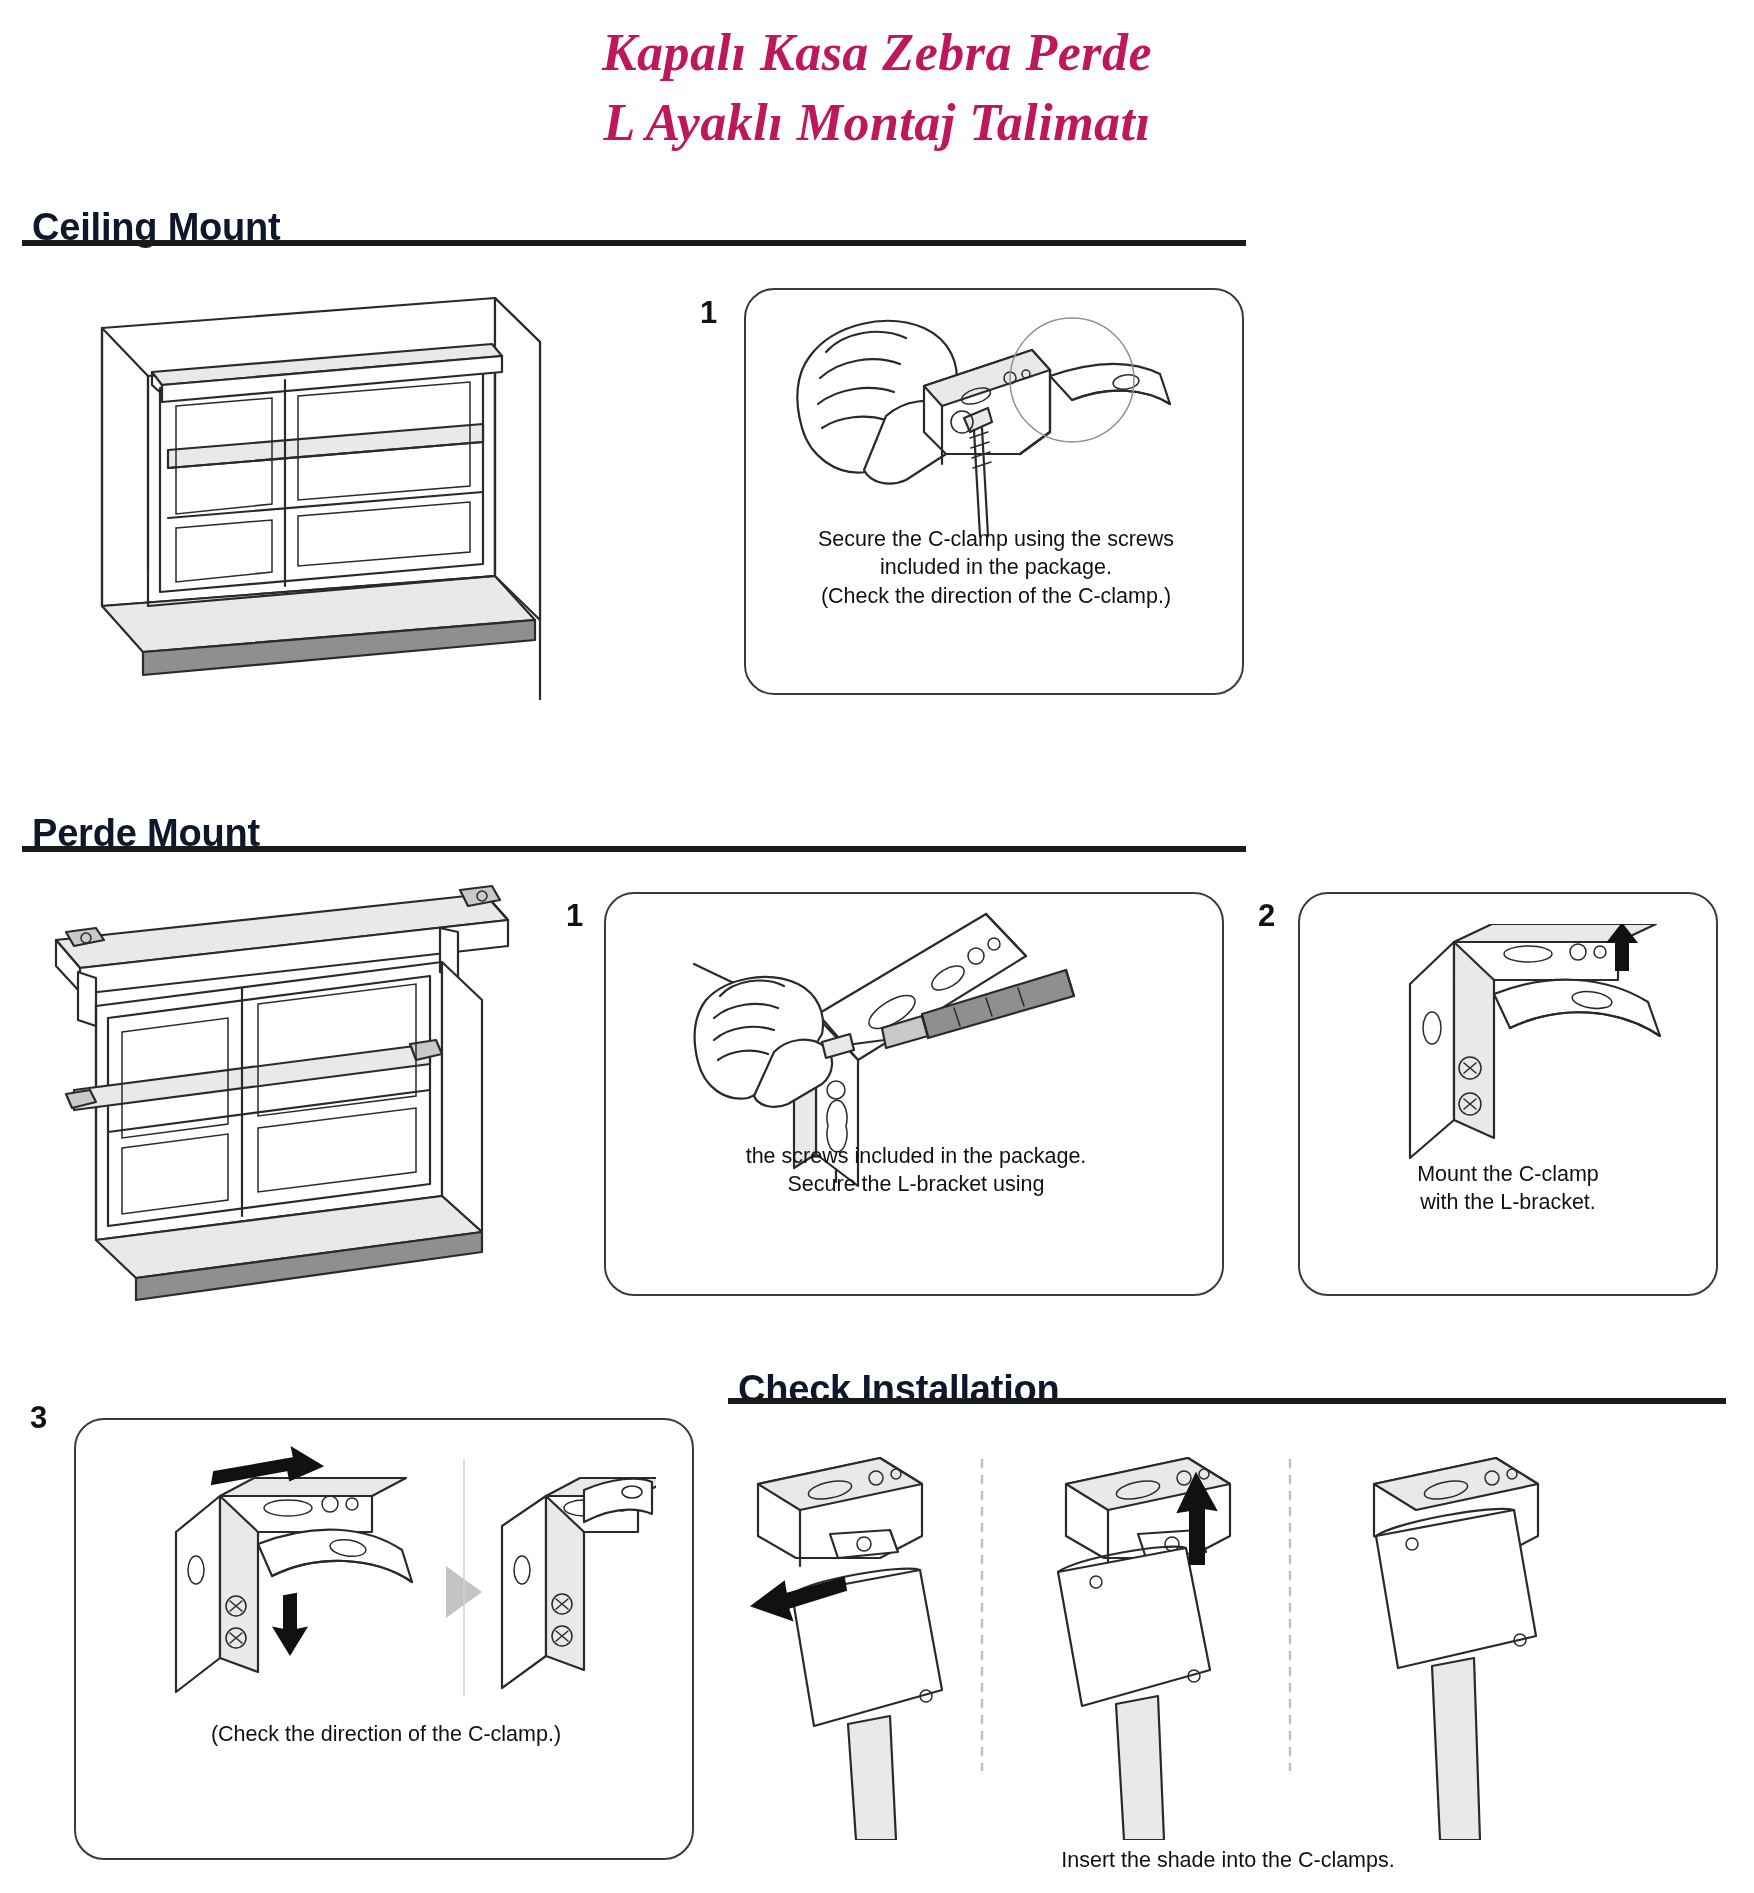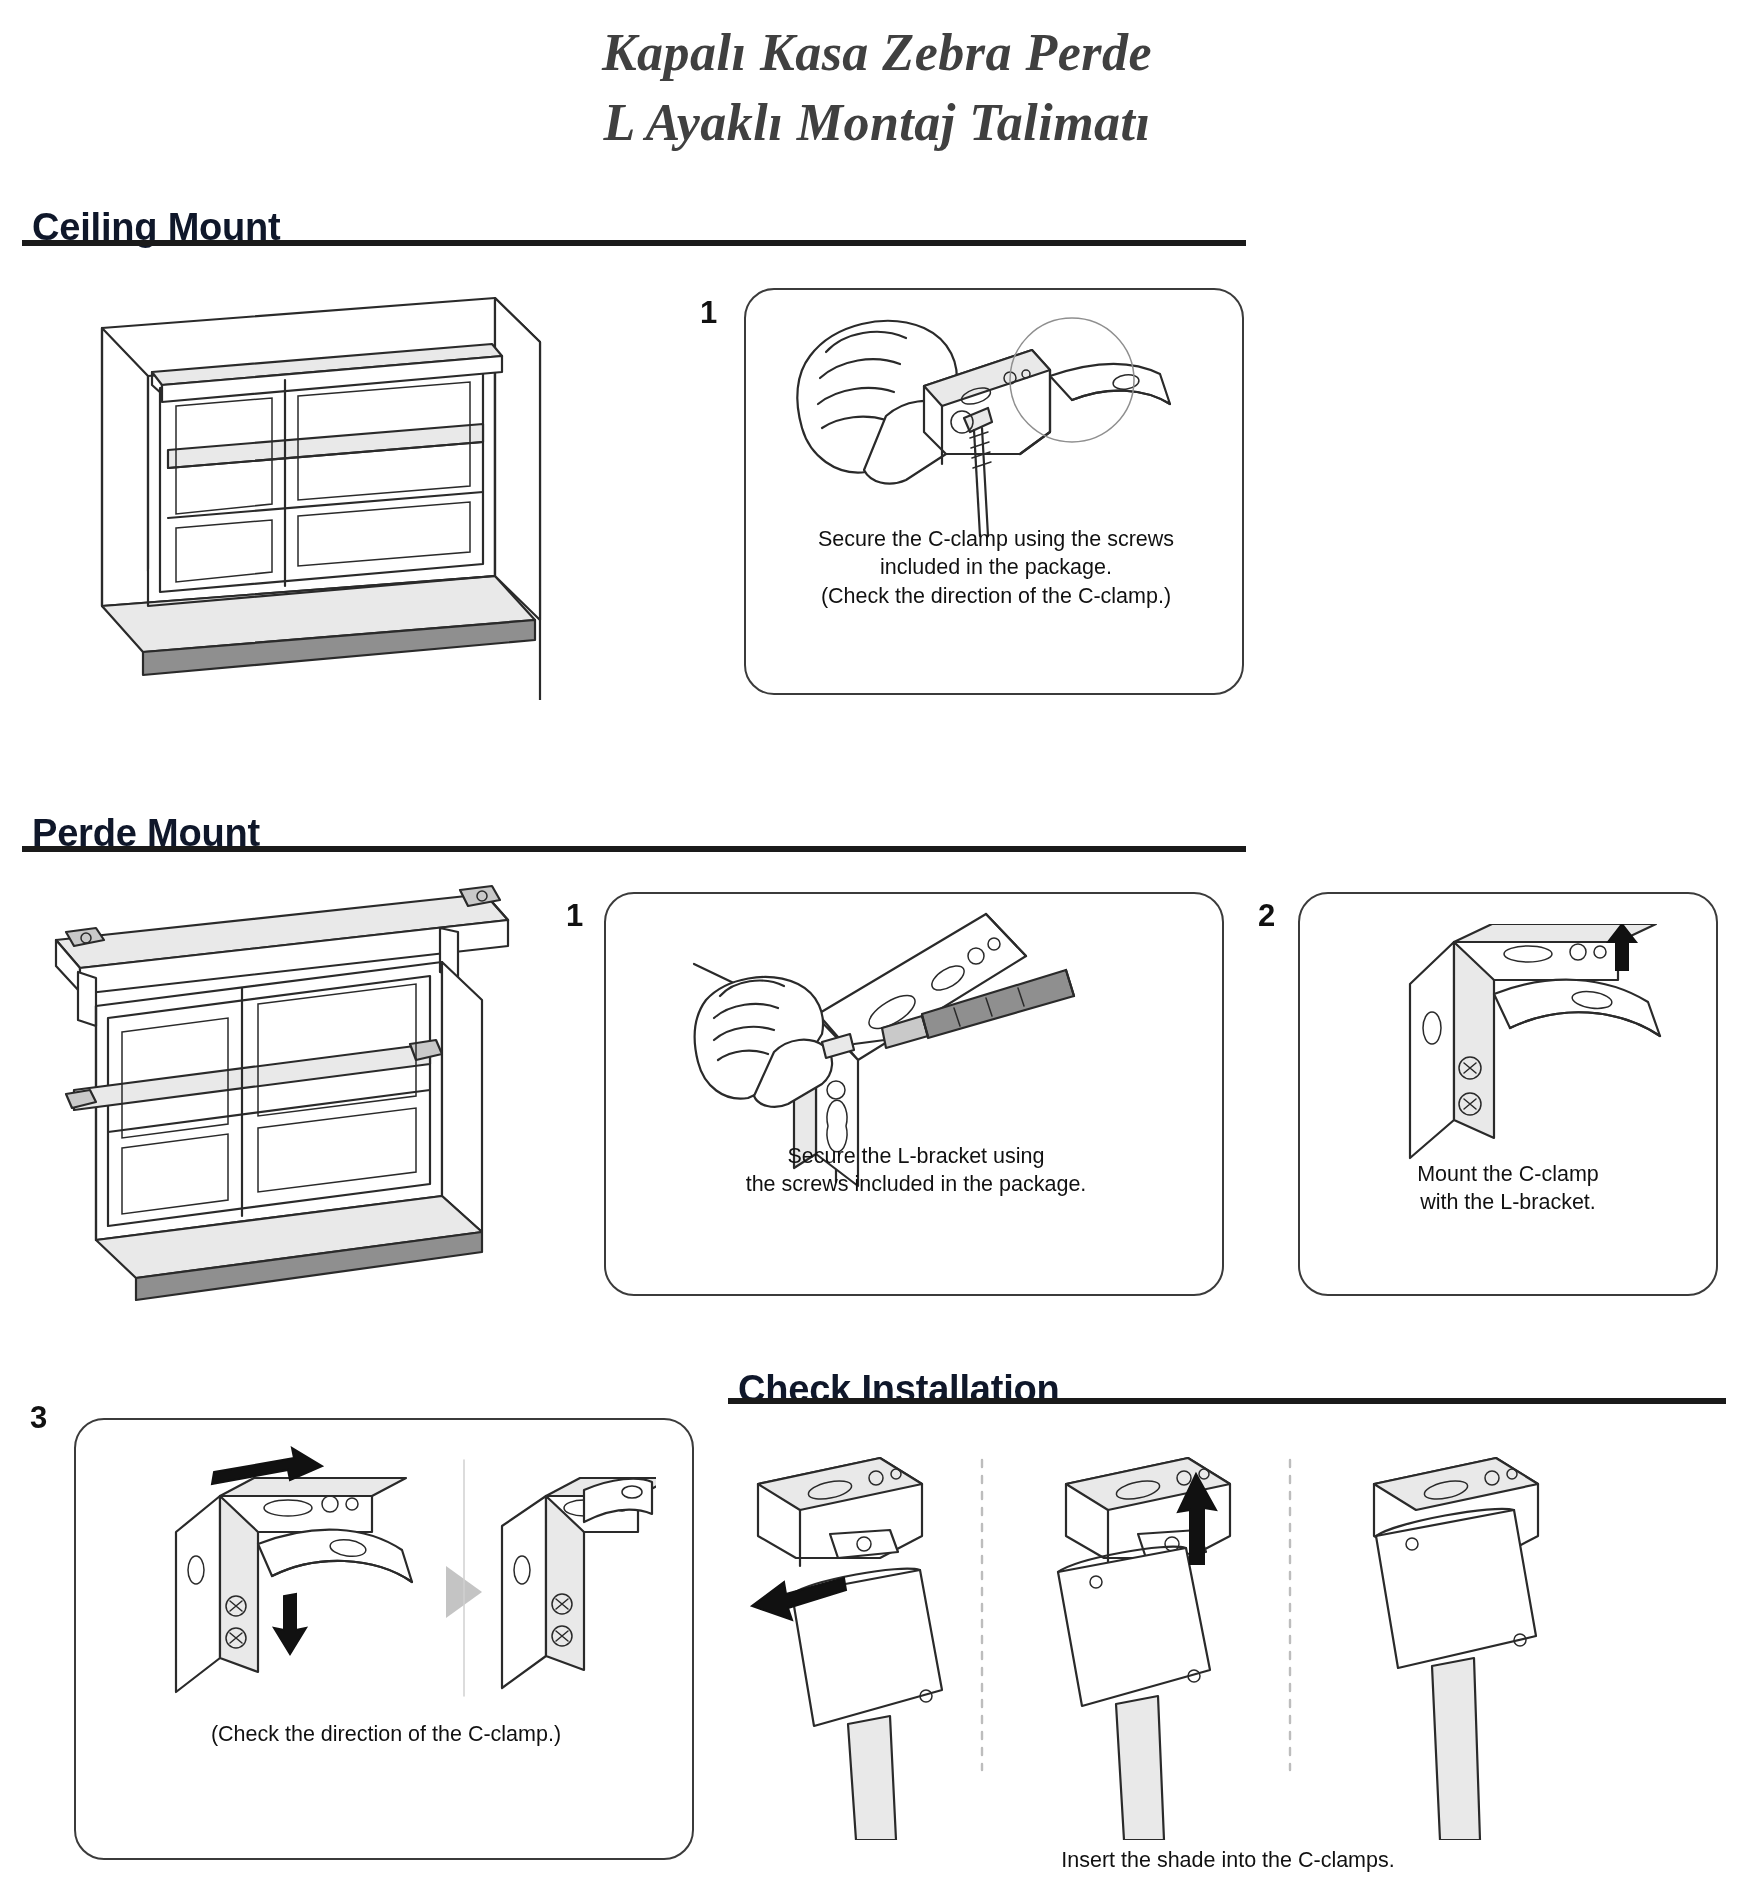--- a/index.html
+++ b/index.html
@@ -19,21 +19,21 @@
   
   .title-block {
     position: absolute;
     top: 18px;
     left: 0;
     width: 1754px;
     text-align: center;
     font-family: "Liberation Serif", serif;
     font-style: italic;
     font-weight: bold;
-    color: #404040;
+    color: #be185d;
     font-size: 52px;
     line-height: 1.35;
     letter-spacing: 0.5px;
   }
   .title-block .t2 { display: block; font-style: italic; }
 
   
   .section-head {
     position: absolute;
     font-size: 38px;
@@ -244,22 +244,22 @@
     <path class="fill-lg" d="M136 138 L164 130 L168 146 L140 154 Z"></path>
     <path class="ln" d="M168 140 L214 134"></path>
     <path class="fill-mg" d="M196 124 L236 112 L242 132 L200 144 Z"></path>
     <path class="fill-dg" d="M236 110 L380 66 L388 92 L242 134 Z"></path>
     <path class="ln" d="M236 112 L242 132"></path>
     <path class="ln" d="M380 66 L388 92"></path>
     <path class="ln-thin" d="M268 104 L274 122 M300 94 L306 112 M332 84 L338 102"></path>
   </svg>
   </div>
   <div class="caption left" style="top:248px; left:0; padding:0 56px; box-sizing:border-box; width:620px;">
+    <div>the screws included in the package.</div>
     <div>Secure the L-bracket using</div>
-    <div>the screws included in the package.</div>
   </div>
 </div>
 
 <div class="step-num" style="left:1258px; top:898px;">2</div>
 <div class="panel" style="left:1298px; top:892px; width:420px; height:404px;">
   <div style="position:absolute; left:70px; top:30px;">
   <svg width="300" height="270" viewBox="0 0 300 270">
 
     <path class="fill-w" d="M40 60 L84 18 L84 196 L40 234 Z"></path>
     <path class="fill-lg" d="M84 18 L124 52 L124 214 L84 196 Z"></path>

